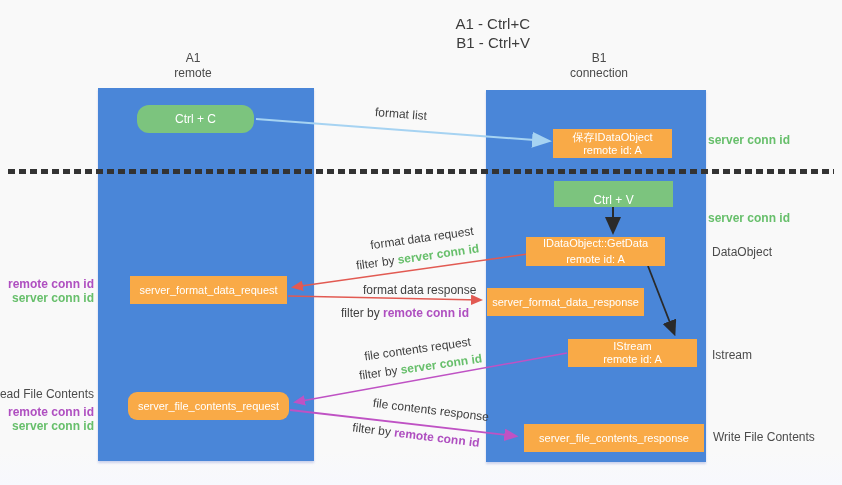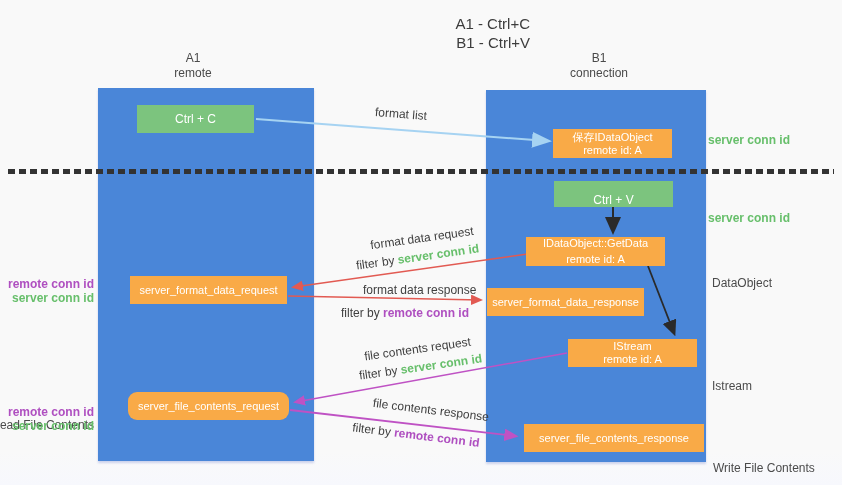--- a/index.html
+++ b/index.html
@@ -21,21 +21,21 @@
   .node.green  { background:#7cc47e; font-size:12px; }
   .node.orange { background:#f9aa47; font-size:11px; line-height:13px; }
   .arrows { position:absolute; left:0; top:0; }
   .lbl { position:absolute; font-size:12px; line-height:14px; color:#3f3f3f;
          white-space:nowrap; text-align:center; }
   .rot-neg { transform:rotate(-8deg); }
   .rot-pos { transform:rotate(7deg); }
   .rot-blue { transform:rotate(4.5deg); }
   .green-t  { color:#67bf6b; font-weight:bold; }
   .purple-t { color:#af4fc0; font-weight:bold; }
-  .gray-t   { color:#4b4b4b;margin-top:31px; }
+  .gray-t   { color:#4b4b4b; }
   .right-align { text-align:right; }
 </style>
 </head>
 <body>
 
 <div class="canvas">
 
   <div class="title">
     <div>A1 - Ctrl+C</div>
     <div>B1 - Ctrl+V</div>
@@ -72,21 +72,21 @@
     </defs>
     <line x1="256" y1="119" x2="548" y2="141" stroke="#a6d3f2" stroke-width="2" marker-end="url(#m-blue)"></line>
     <line x1="613" y1="207" x2="613" y2="231" stroke="#2a2a2a" stroke-width="2" marker-end="url(#m-black)"></line>
     <line x1="648" y1="266" x2="674" y2="333" stroke="#2a2a2a" stroke-width="1.8" marker-end="url(#m-black)"></line>
     <line x1="549" y1="251" x2="294" y2="287" stroke="#e25a52" stroke-width="1.5" marker-end="url(#m-red)"></line>
     <line x1="288" y1="296" x2="480" y2="300" stroke="#e25a52" stroke-width="1.5" marker-end="url(#m-red)"></line>
     <line x1="567" y1="353" x2="296" y2="402" stroke="#bf52c4" stroke-width="1.5" marker-end="url(#m-magenta)"></line>
     <line x1="290" y1="410" x2="515" y2="436" stroke="#bf52c4" stroke-width="1.8" marker-end="url(#m-magenta)"></line>
   </svg>
 
-  <div class="node green" style="left:137px; top:105px; width:117px; height:28px;">
+  <div class="node green" style="left:137px; top:105px; width:117px; height:28px;border-radius:12px;">
     <span>Ctrl + C</span>
   </div>
 
   <div class="node orange" style="left:553px; top:129px; width:119px; height:29px;">
     <span>保存IDataObject</span>
     <span>remote id: A</span>
   </div>
 
   <div class="node green" style="left:554px; top:181px; width:119px; height:26px;justify-content:flex-end;">
     <span>Ctrl + V</span>

